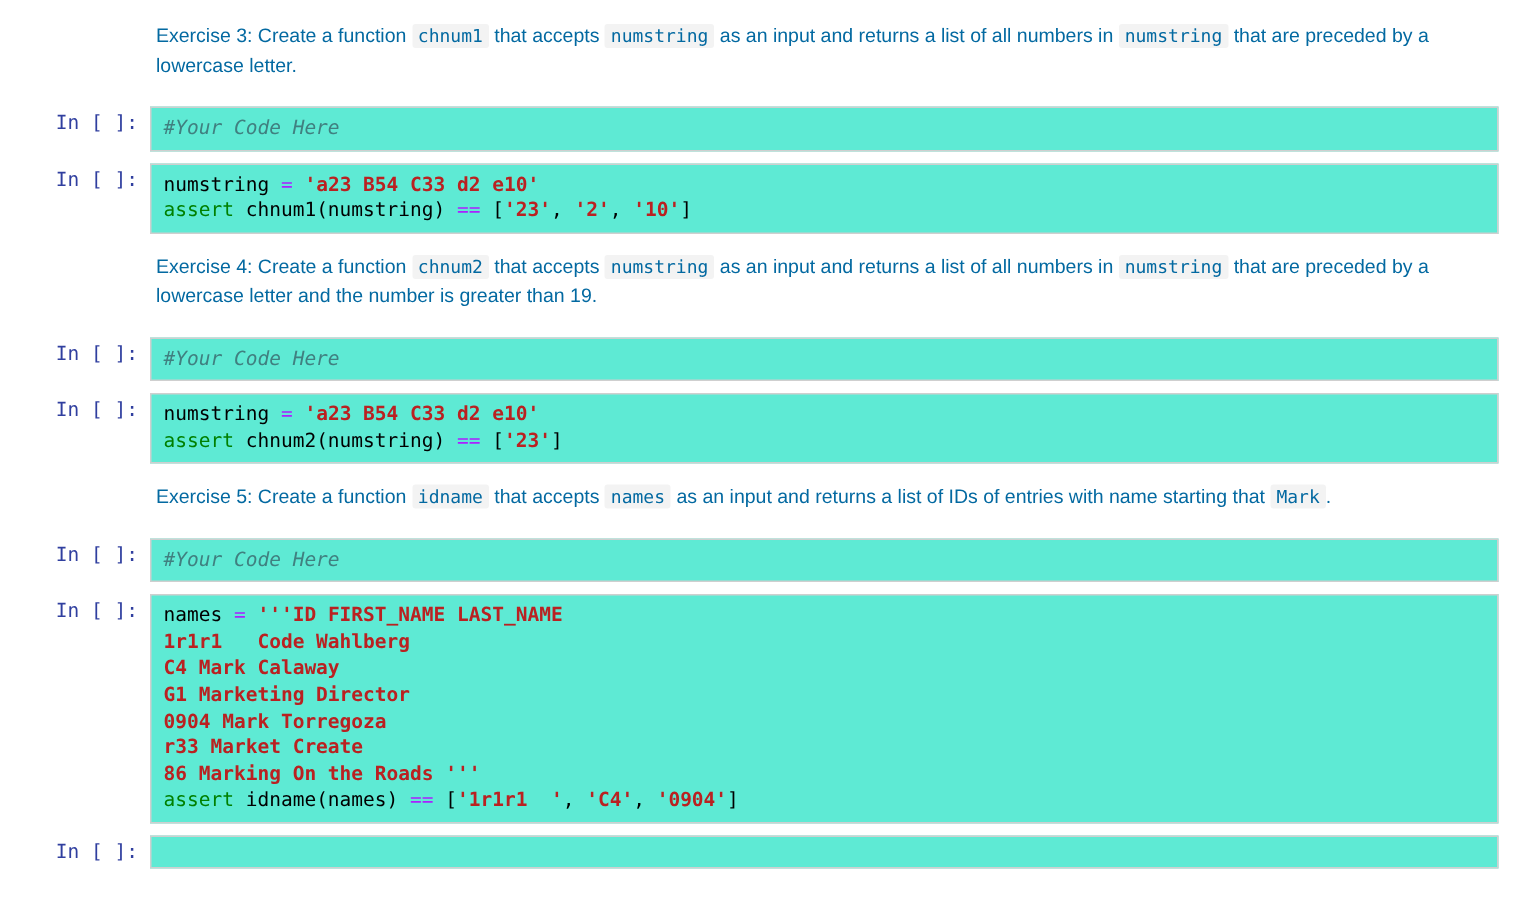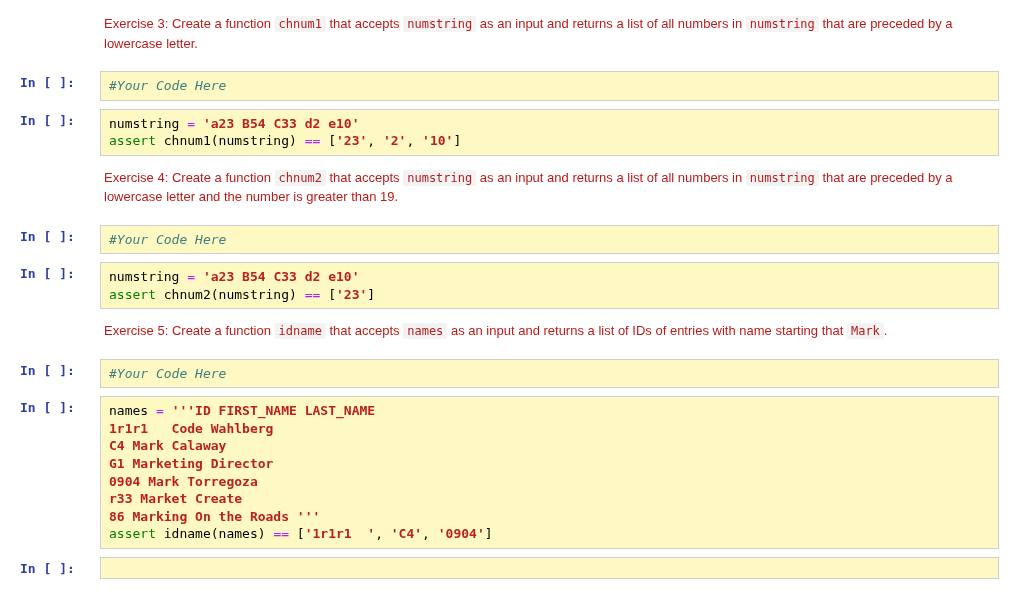--- a/index.html
+++ b/index.html
@@ -1,22 +1,22 @@
 <!DOCTYPE html>
 <html><head>
   <meta charset="utf-8">
   <style>
     * { box-sizing: border-box; margin: 0; padding: 0; }
     body { font-family: "Helvetica Neue", Helvetica, Arial, sans-serif; font-size: 13px; color: #000; background: #fff; padding: 10px 20px 30px 20px; }
     .cell { display: flex; margin-bottom: 8px; }
-    .prompt { width: 80px; flex-shrink: 0; padding-right: 8px; font-family: "DejaVu Sans Mono", Menlo, Consolas, monospace; font-size: 13px; color: #303f9f; padding-top: 4px; font-weight: bold; }
+    .prompt { width: 80px; flex-shrink: 0; text-align: right; padding-right: 8px; font-family: "DejaVu Sans Mono", Menlo, Consolas, monospace; font-size: 13px; color: #303f9f; padding-top: 4px; }
     .cell-body { flex: 1; }
-    .code-area { border: 1px solid #cfcfcf; background: #fef9c3; padding: 5px 8px; font-family: "DejaVu Sans Mono", Menlo, Consolas, monospace; font-size: 13px; line-height: 1.35; white-space: pre; overflow-x: auto; }
+    .code-area { border: 1px solid #cfcfcf; background: #5eead4; padding: 5px 8px; font-family: "DejaVu Sans Mono", Menlo, Consolas, monospace; font-size: 13px; line-height: 1.35; white-space: pre; overflow-x: auto; }
     .code-area.empty-cell { min-height: 22px; }
-    .markdown { padding: 4px 4px 10px 4px; font-size: 13px; line-height: 1.5; color: #b91c1c; }
+    .markdown { padding: 4px 4px 10px 4px; font-size: 13px; line-height: 1.5; color: #0369a1; }
     .markdown code { background: #f3f3f3; padding: 1px 4px; font-family: "DejaVu Sans Mono", Menlo, Consolas, monospace; font-size: 12px; border-radius: 2px; }
     .c-italic { color: #408080; font-style: italic; }
     .kw { color: #008000; font-weight: normal; }
     .str { color: #ba2121; font-weight: bold; }
     .op { color: #aa22ff; }
     .nm { color: #000; }
   </style>
 </head>
 <body>
 

